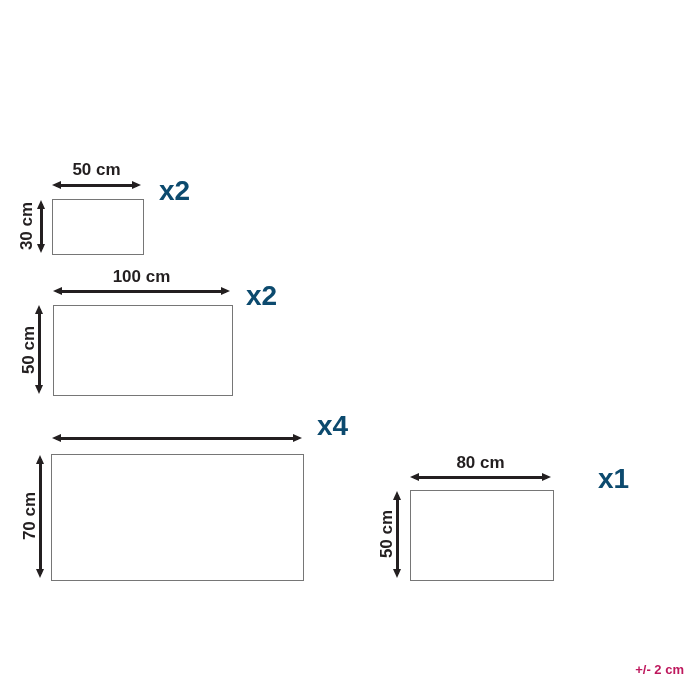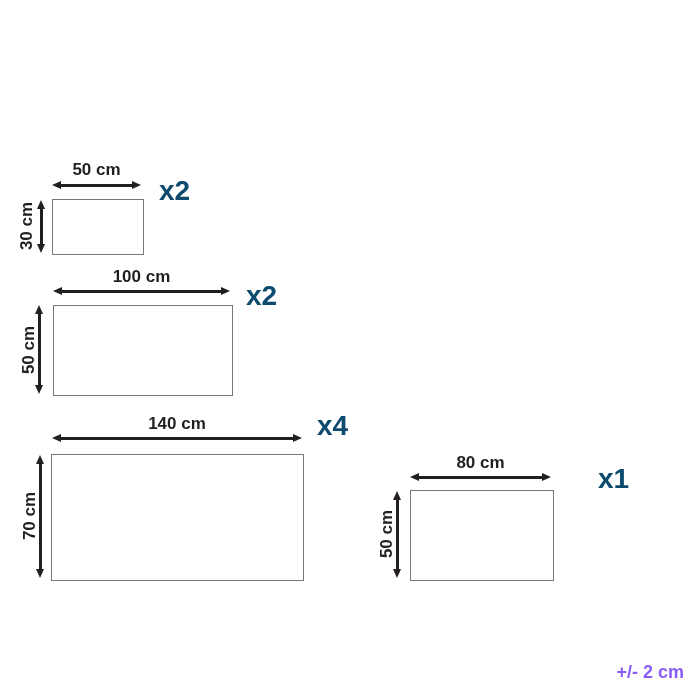--- a/index.html
+++ b/index.html
@@ -27,21 +27,21 @@
       border-left:4.5px solid transparent; border-right:4.5px solid transparent; border-bottom:9px solid #231f20; }
   .varrow .head-down { position:absolute; bottom:0; left:0; width:0; height:0;
       border-left:4.5px solid transparent; border-right:4.5px solid transparent; border-top:9px solid #231f20; }
 
   .dim-label { position:absolute; font-size:17px; font-weight:700; line-height:18px;
       text-align:center; white-space:nowrap; color:#231f20; }
   .dim-label.vertical { width:60px; transform:rotate(-90deg); transform-origin:center; }
 
   .qty { position:absolute; font-size:28px; font-weight:700; line-height:1; color:#0c4a6e; }
 
-  .tolerance { position:absolute; right:16px; top:662px; font-size:18px; font-weight:700; color:#8b5cf6; }
+  .tolerance { position:absolute; right:16px; top:662px; font-size:13px; font-weight:700; color:#be185d; }
 
   
   .p1-rect   { left:52px;  top:199px; width:90px;  height:54px; }
   .p1-harrow { left:52px;  top:181px; width:89px; }
   .p1-wlabel { left:52px;  top:161px; width:89px; }
   .p1-varrow { left:37px;  top:200px; height:53px; }
   .p1-hlabel { left:-3px;  top:217px; }
   .p1-qty    { left:159px; top:177px; }
 
   
@@ -107,21 +107,20 @@
     <div class="qty p2-qty">x2</div>
   </div>
 
   <div class="panel">
     <div class="rect p3-rect"></div>
     <div class="harrow p3-harrow">
       <span class="head-left"></span>
       <span class="hline"></span>
       <span class="head-right"></span>
     </div>
-    <div class="dim-label p3-wlabel">140 cm</div>
     <div class="varrow p3-varrow">
       <span class="head-up"></span>
       <span class="vline"></span>
       <span class="head-down"></span>
     </div>
     <div class="dim-label vertical p3-hlabel">70 cm</div>
     <div class="qty p3-qty">x4</div>
   </div>
 
   <div class="panel">

